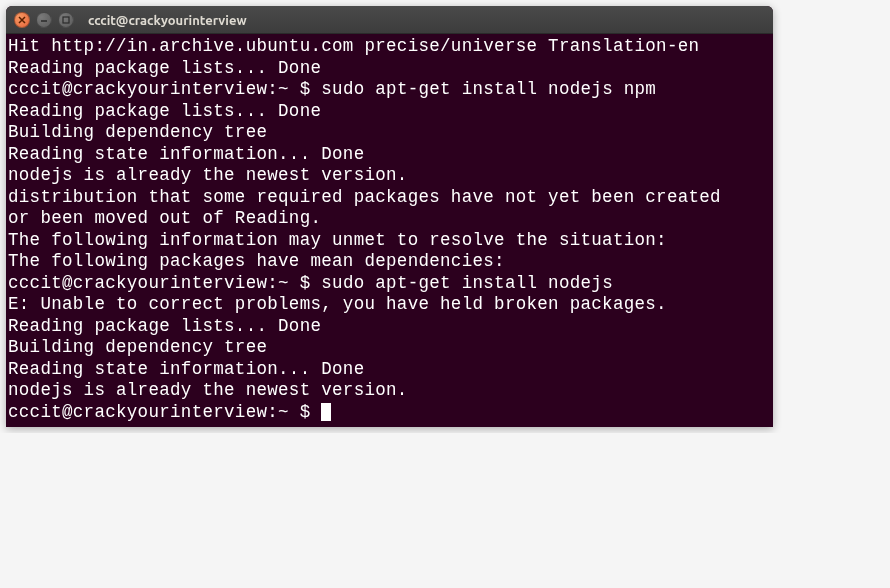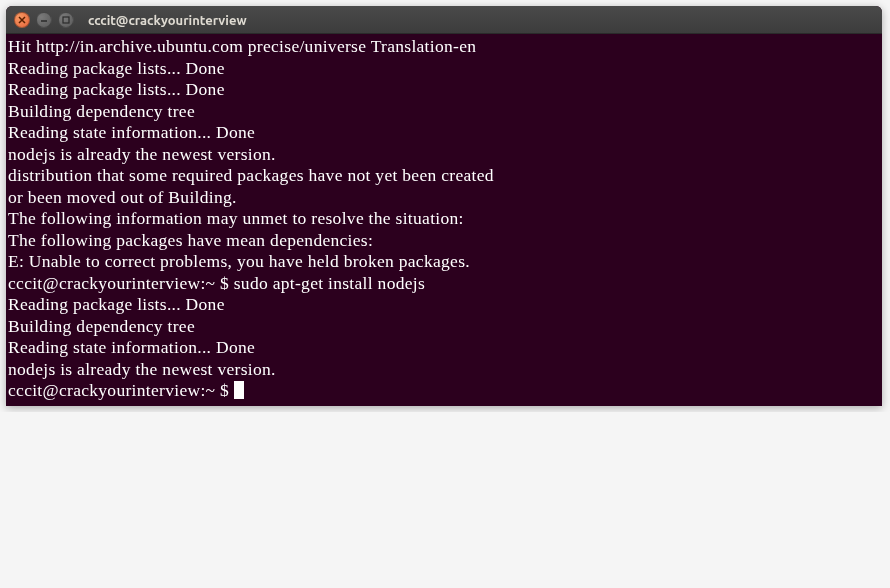--- a/index.html
+++ b/index.html
@@ -6,21 +6,21 @@
       margin: 0;
       padding: 0;
       box-sizing: border-box;
     }
     body {
       background: #f5f5f5;
       font-family: sans-serif;
       padding: 6px;
     }
     .terminal-window {
-      width: 876px;
+      width: 767px;
       background: #2c001e;
       border-radius: 6px 6px 0 0;
       overflow: hidden;
       box-shadow: 0 2px 8px rgba(0,0,0,0.3);
     }
     .titlebar {
       background: linear-gradient(to bottom, #4a4a4a, #3c3c3c);
       height: 28px;
       display: flex;
       align-items: center;
@@ -64,21 +64,21 @@
     .title-text {
       color: #dfdbd2;
       font-size: 13px;
       font-weight: bold;
       font-family: "Ubuntu", sans-serif;
       margin-left: 6px;
     }
     .terminal-body {
       background: #2c001e;
       padding: 2px 2px 4px 2px;
-      font-family: Liberation Serif, serif;
+      font-family: Liberation Mono, monospace;
       font-size: 17.5px;
       line-height: 21.5px;
       color: #ffffff;
       letter-spacing: 0.3px;
     }
     .line {
       white-space: pre-wrap;
       word-break: break-all;
     }
     .prompt-user {
@@ -117,30 +117,31 @@
             <rect x="1" y="1" width="6" height="6" stroke="#2a2a2a" stroke-width="1.2" fill="none"></rect>
           </svg>
       </div>
     </div>
     <span class="title-text">cccit@crackyourinterview</span>
   </div>
 
   <div class="terminal-body">
     <div class="line">Hit http://in.archive.ubuntu.com precise/universe Translation-en</div>
     <div class="line">Reading package lists... Done</div>
+    <div class="line"><span class="prompt-user">cccit@crackyourinterview</span><span>:</span><span>~</span><span class="prompt-dollar"> $ </span><span>sudo apt-get install nodejs npm</span></div>
     <div class="line">Reading package lists... Done</div>
     <div class="line">Building dependency tree</div>
     <div class="line">Reading state information... Done</div>
     <div class="line">nodejs is already the newest version.</div>
     <div class="line">distribution that some required packages have not yet been created</div>
-    <div class="line">or been moved out of Building.</div>
+    <div class="line">or been moved out of Reading.</div>
     <div class="line">The following information may unmet to resolve the situation:</div>
     <div class="line"></div>
     <div class="line">The following packages have mean dependencies:</div>
+    <div class="line"><span class="prompt-user">cccit@crackyourinterview</span><span>:</span><span>~</span><span class="prompt-dollar"> $ </span><span>sudo apt-get install nodejs</span></div>
     <div class="line">E: Unable to correct problems, you have held broken packages.</div>
-    <div class="line"><span class="prompt-user">cccit@crackyourinterview</span><span>:</span><span>~</span><span class="prompt-dollar"> $ </span><span>sudo apt-get install nodejs</span></div>
     <div class="line">Reading package lists... Done</div>
     <div class="line">Building dependency tree</div>
     <div class="line">Reading state information... Done</div>
     <div class="line">nodejs is already the newest version.</div>
     <div class="line"><span class="prompt-user">cccit@crackyourinterview</span><span>:</span><span>~</span><span class="prompt-dollar"> $ </span><span class="cursor"></span></div>
   </div>
 </div>
 
 </body></html>

